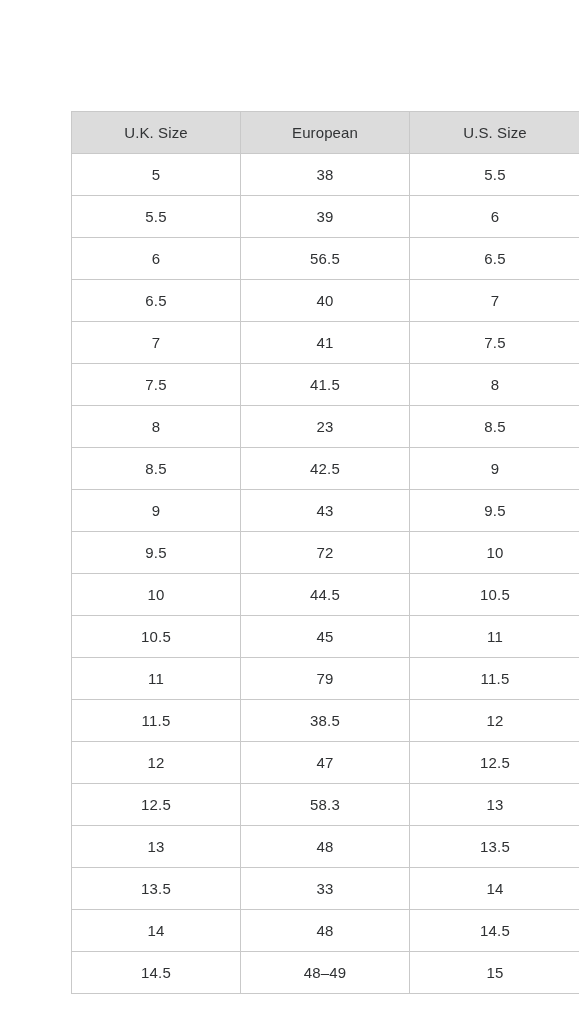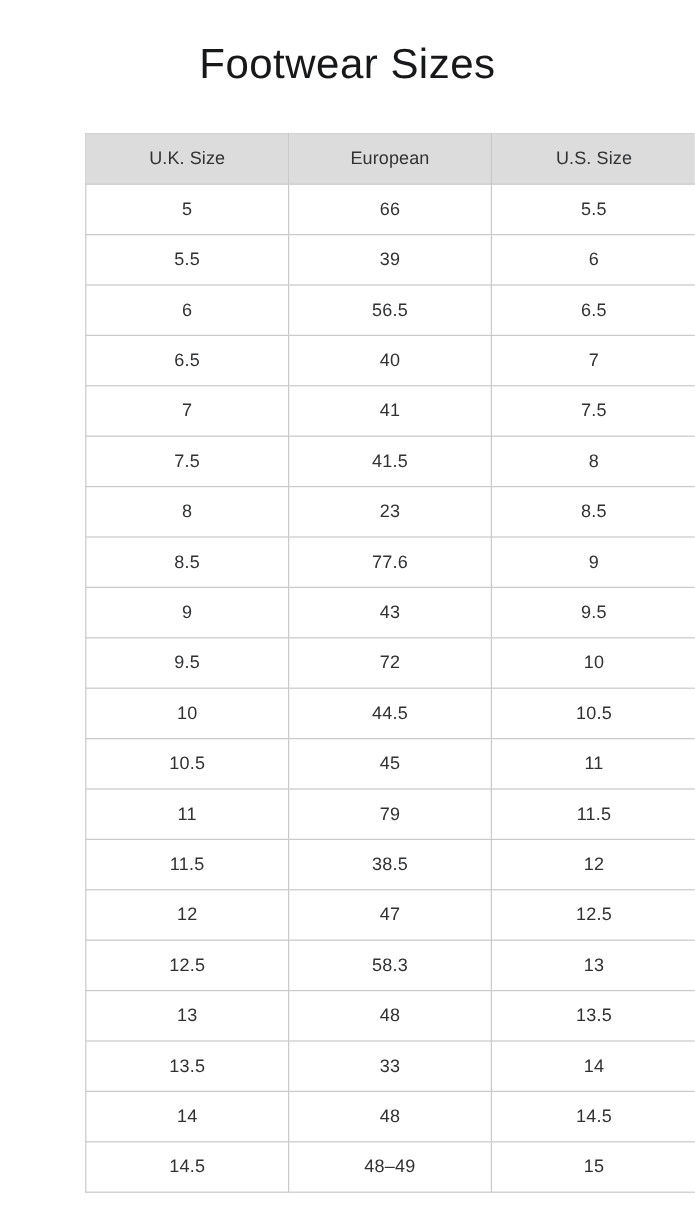--- a/index.html
+++ b/index.html
@@ -74,40 +74,39 @@
   }
   col.c-uk   { width: 169px; }
   col.c-eu   { width: 169px; }
   col.c-us   { width: 171px; }
 </style>
 </head>
 <body>
 
 <div class="page">
 
-  <div class="page-title">Footwear Sizes</div>
 
   <div class="size-table-wrap">
     <table class="size-table">
       <colgroup>
         <col class="c-uk">
         <col class="c-eu">
         <col class="c-us">
       </colgroup>
       <thead>
         <tr>
           <th>U.K. Size</th>
           <th>European</th>
           <th>U.S. Size</th>
         </tr>
       </thead>
       <tbody>
           <tr>
             <td>5</td>
-            <td>66</td>
+            <td>38</td>
             <td>5.5</td>
           </tr>
           <tr>
             <td>5.5</td>
             <td>39</td>
             <td>6</td>
           </tr>
           <tr>
             <td>6</td>
             <td>56.5</td>
@@ -128,21 +127,21 @@
             <td>41.5</td>
             <td>8</td>
           </tr>
           <tr>
             <td>8</td>
             <td>23</td>
             <td>8.5</td>
           </tr>
           <tr>
             <td>8.5</td>
-            <td>77.6</td>
+            <td>42.5</td>
             <td>9</td>
           </tr>
           <tr>
             <td>9</td>
             <td>43</td>
             <td>9.5</td>
           </tr>
           <tr>
             <td>9.5</td>
             <td>72</td>

